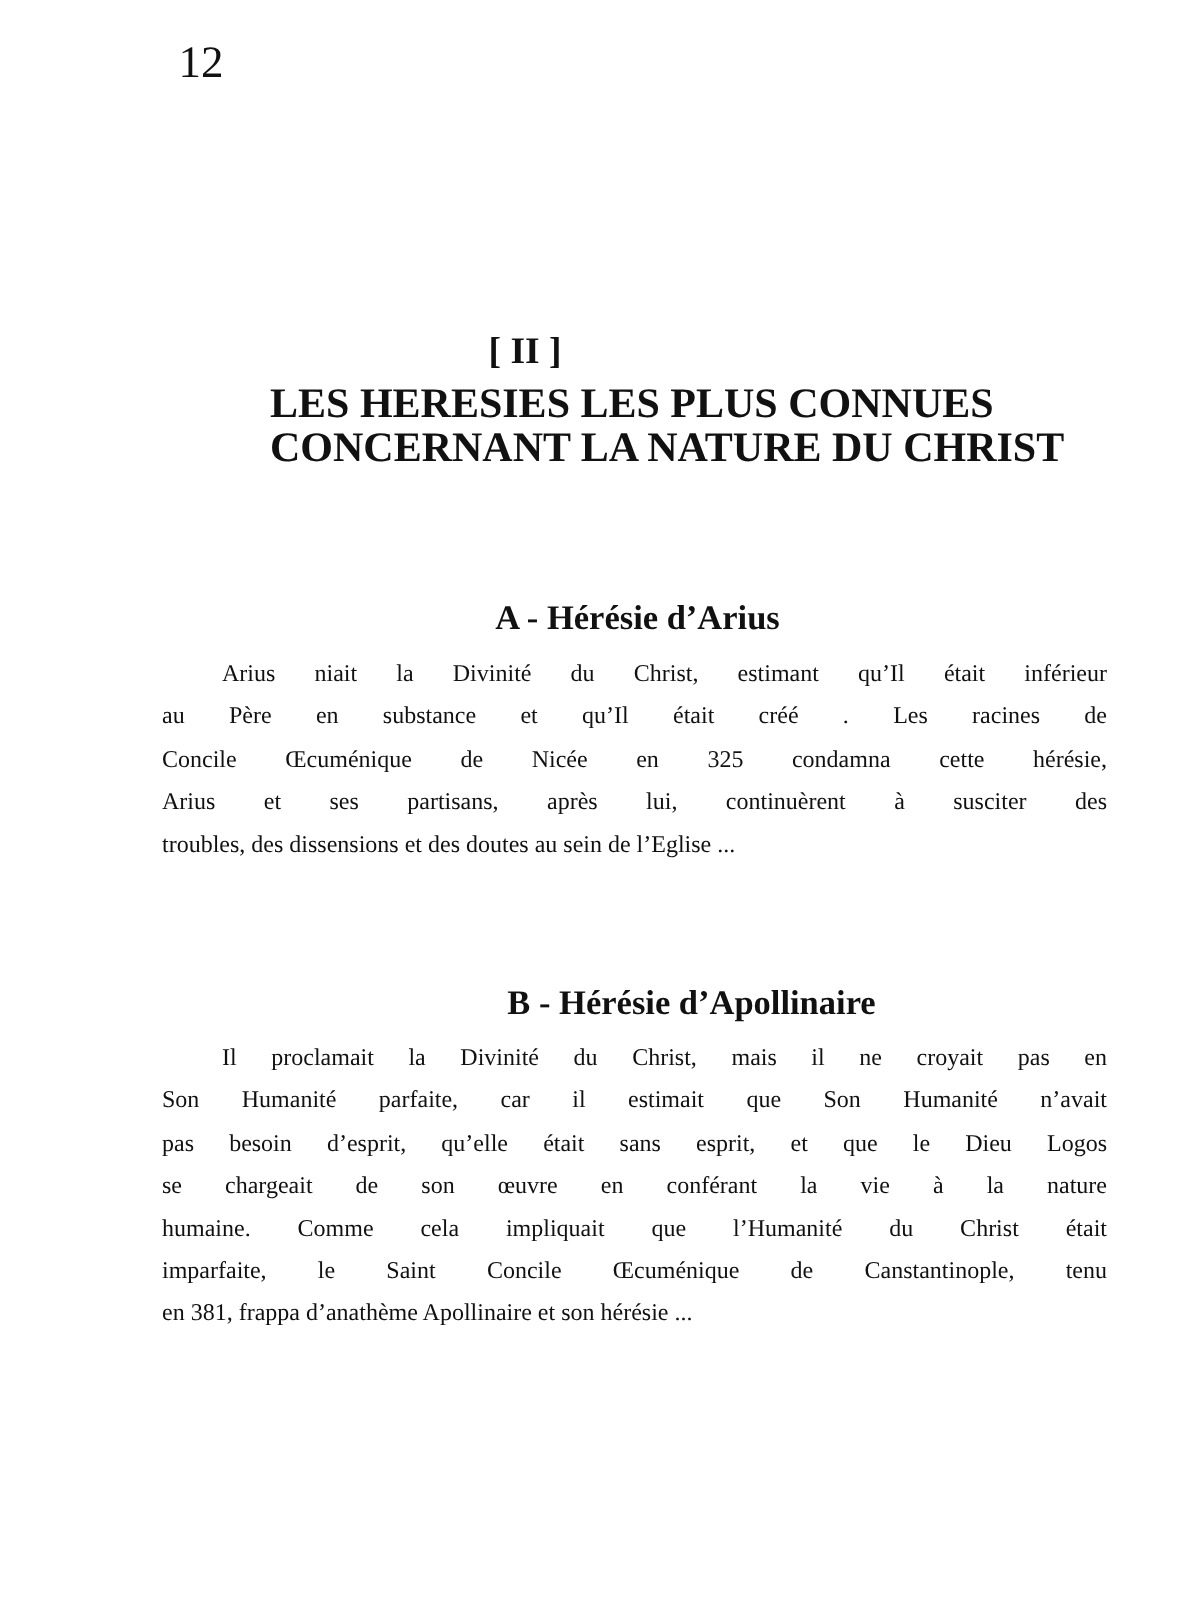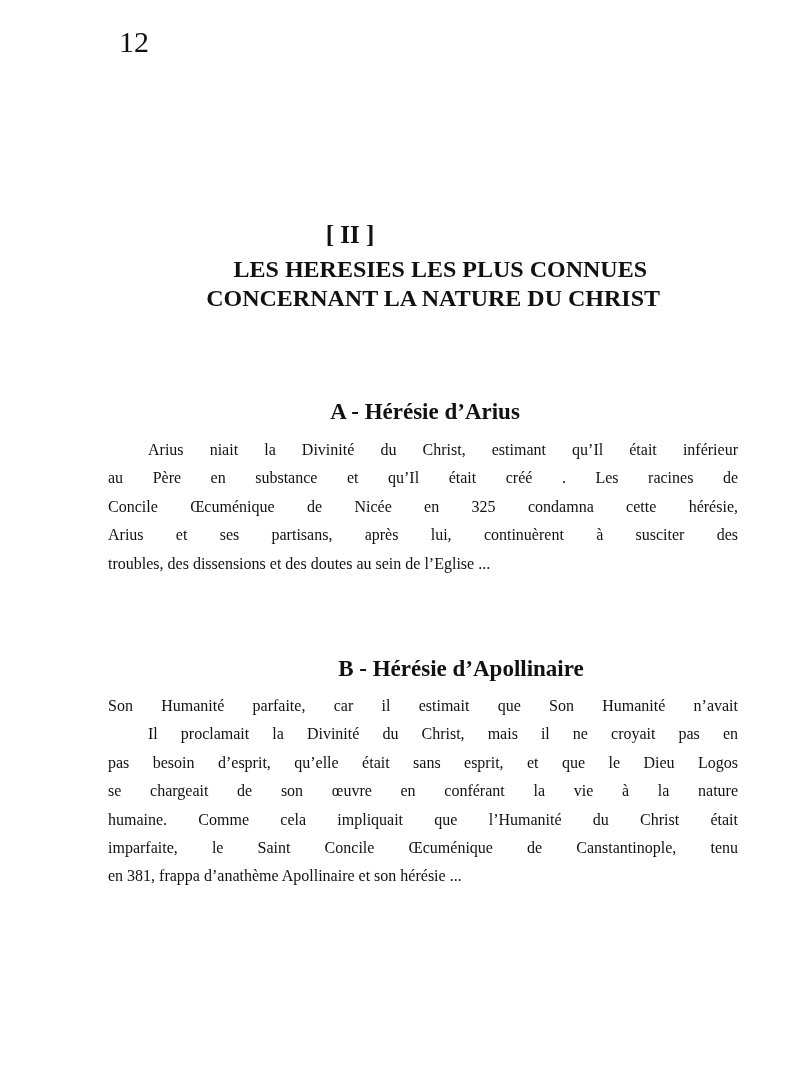--- a/index.html
+++ b/index.html
@@ -34,21 +34,21 @@
       line-height: 34px;
       padding-left: 40px;
       box-sizing: border-box;
     }
     .chapter-title {
       position: absolute;
       left: 180px;
       width: 480px;
       top: 255px;
       font-weight: bold;
-      font-size: 24px;
+      font-size: 28px;
       line-height: 29px;
       text-align: right;
     }
     .chapter-title .line { display: block; white-space: nowrap; }
     .chapter-title .line1 { padding-right: 13px; }
 
     .section-heading {
       position: absolute;
       left: 0;
       width: 794px;
@@ -101,20 +101,20 @@
   <span class="pline indent">Arius  niait la Divinité du Christ, estimant qu’Il était inférieur</span>
   <span class="pline">au Père en substance et qu’Il était créé . Les racines de</span>
   <span class="pline">Concile Œcuménique de Nicée  en 325 condamna cette hérésie,</span>
   <span class="pline">Arius  et ses partisans, après lui, continuèrent à susciter des</span>
   <span class="pline last">troubles, des dissensions et des doutes au sein de l’Eglise ...</span>
 </div>
 
 <div class="section-heading heading-b">B - Hérésie d’Apollinaire</div>
 
 <div class="paragraph para-b">
+  <span class="pline indent">Il  proclamait  la  Divinité du Christ, mais il ne croyait pas en</span>
   <span class="pline">Son  Humanité  parfaite, car il estimait que Son Humanité n’avait</span>
-  <span class="pline indent">Il  proclamait  la  Divinité du Christ, mais il ne croyait pas en</span>
   <span class="pline">pas besoin d’esprit, qu’elle était sans esprit, et que le Dieu Logos</span>
   <span class="pline">se chargeait de  son œuvre en conférant la vie à la nature</span>
   <span class="pline">humaine.  Comme   cela impliquait que l’Humanité du Christ était</span>
   <span class="pline">imparfaite,  le Saint Concile Œcuménique de Canstantinople, tenu</span>
   <span class="pline last">en 381, frappa d’anathème Apollinaire et son hérésie ...</span>
 </div>
 
 </body></html>

